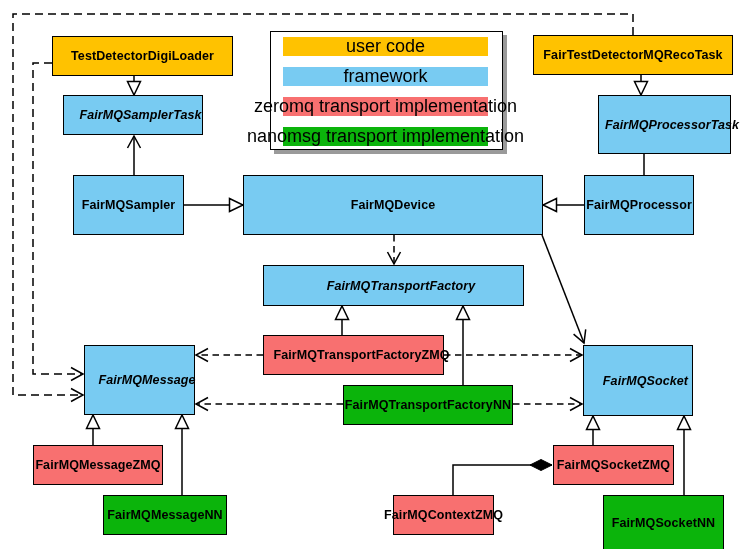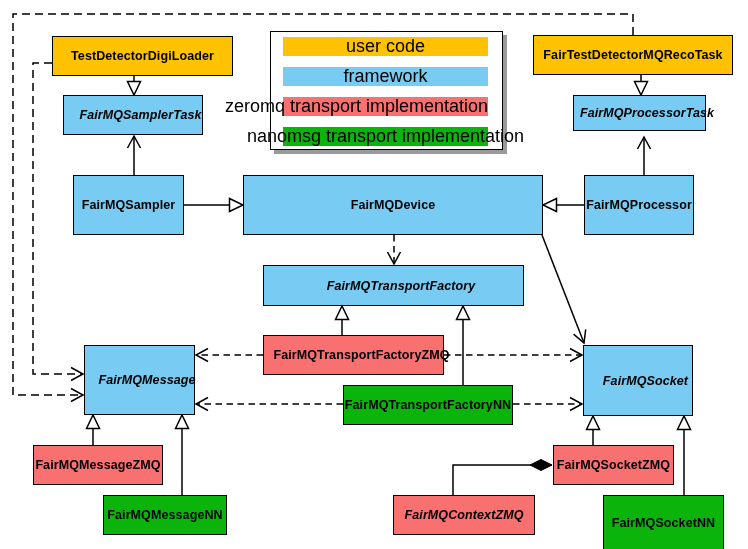--- a/index.html
+++ b/index.html
@@ -21,21 +21,21 @@
   .legend{
     position:absolute;left:270px;top:31px;width:233px;height:119px;
     background:#fff;border:1.6px solid #000;box-sizing:border-box;
     box-shadow:4px 4px 0 #9a9a9a;
   }
   .legend-item{
     position:absolute;left:12px;width:205px;height:19px;
     display:flex;align-items:center;justify-content:center;
     font-size:18px;font-weight:normal;color:#000;white-space:nowrap;
   }
-  .li-0{top:5px;}  .li-1{top:35px;}  .li-2{top:65px;justify-content:flex-end;}  .li-3{top:95px;}
+  .li-0{top:5px;}  .li-1{top:35px;}  .li-2{top:65px;}  .li-3{top:95px;}
 </style>
 </head>
 <body>
 
 <div id="canvas">
 
   <svg id="wires" width="748" height="549" viewBox="0 0 748 549" xmlns="http://www.w3.org/2000/svg">
     <defs>
       <marker id="tri" markerUnits="userSpaceOnUse" markerWidth="17" markerHeight="16" viewBox="0 0 17 16" refX="15" refY="8" orient="auto">
         <path d="M1.5,1.5 L15,8 L1.5,14.5 Z" fill="#ffffff" stroke="#000000" stroke-width="1.5"></path>
@@ -92,34 +92,34 @@
       </div>
     <div class="legend-item li-3 nn">
         <span>nanomsg transport implementation</span>
       </div>
   </div>
 
   <div class="node user" style="left:52px;top:36px;width:181px;height:40px;">TestDetectorDigiLoader</div>
   <div class="node user" style="left:533px;top:35px;width:200px;height:40px;">FairTestDetectorMQRecoTask</div>
 
   <div class="node framework abstract" style="left:63px;top:95px;width:140px;height:40px;">FairMQSamplerTask</div>
-  <div class="node framework abstract" style="left:573px;top:95px;width:133px;height:36px;">FairMQProcessorTask</div>
+  <div class="node framework abstract" style="left:598px;top:95px;width:133px;height:59px;">FairMQProcessorTask</div>
 
   <div class="node framework" style="left:73px;top:175px;width:111px;height:60px;">FairMQSampler</div>
   <div class="node framework" style="left:243px;top:175px;width:300px;height:60px;">FairMQDevice</div>
   <div class="node framework" style="left:584px;top:175px;width:110px;height:60px;">FairMQProcessor</div>
 
   <div class="node framework abstract" style="left:263px;top:265px;width:261px;height:41px;">FairMQTransportFactory</div>
 
   <div class="node zmq" style="left:263px;top:335px;width:181px;height:40px;padding-left:16px;">FairMQTransportFactoryZMQ</div>
   <div class="node nn" style="left:343px;top:385px;width:170px;height:40px;">FairMQTransportFactoryNN</div>
 
   <div class="node framework abstract" style="left:84px;top:345px;width:111px;height:70px;">FairMQMessage</div>
   <div class="node framework abstract" style="left:583px;top:345px;width:110px;height:71px;">FairMQSocket</div>
 
   <div class="node zmq" style="left:33px;top:445px;width:130px;height:40px;">FairMQMessageZMQ</div>
   <div class="node nn" style="left:103px;top:495px;width:124px;height:40px;">FairMQMessageNN</div>
 
-  <div class="node zmq" style="left:393px;top:495px;width:142px;height:40px;font-style:italic;">FairMQContextZMQ</div>
+  <div class="node zmq" style="left:393px;top:495px;width:101px;height:40px;">FairMQContextZMQ</div>
   <div class="node zmq" style="left:553px;top:445px;width:121px;height:40px;">FairMQSocketZMQ</div>
   <div class="node nn" style="left:603px;top:495px;width:121px;height:56px;">FairMQSocketNN</div>
 
 </div>
 
 </body></html>

